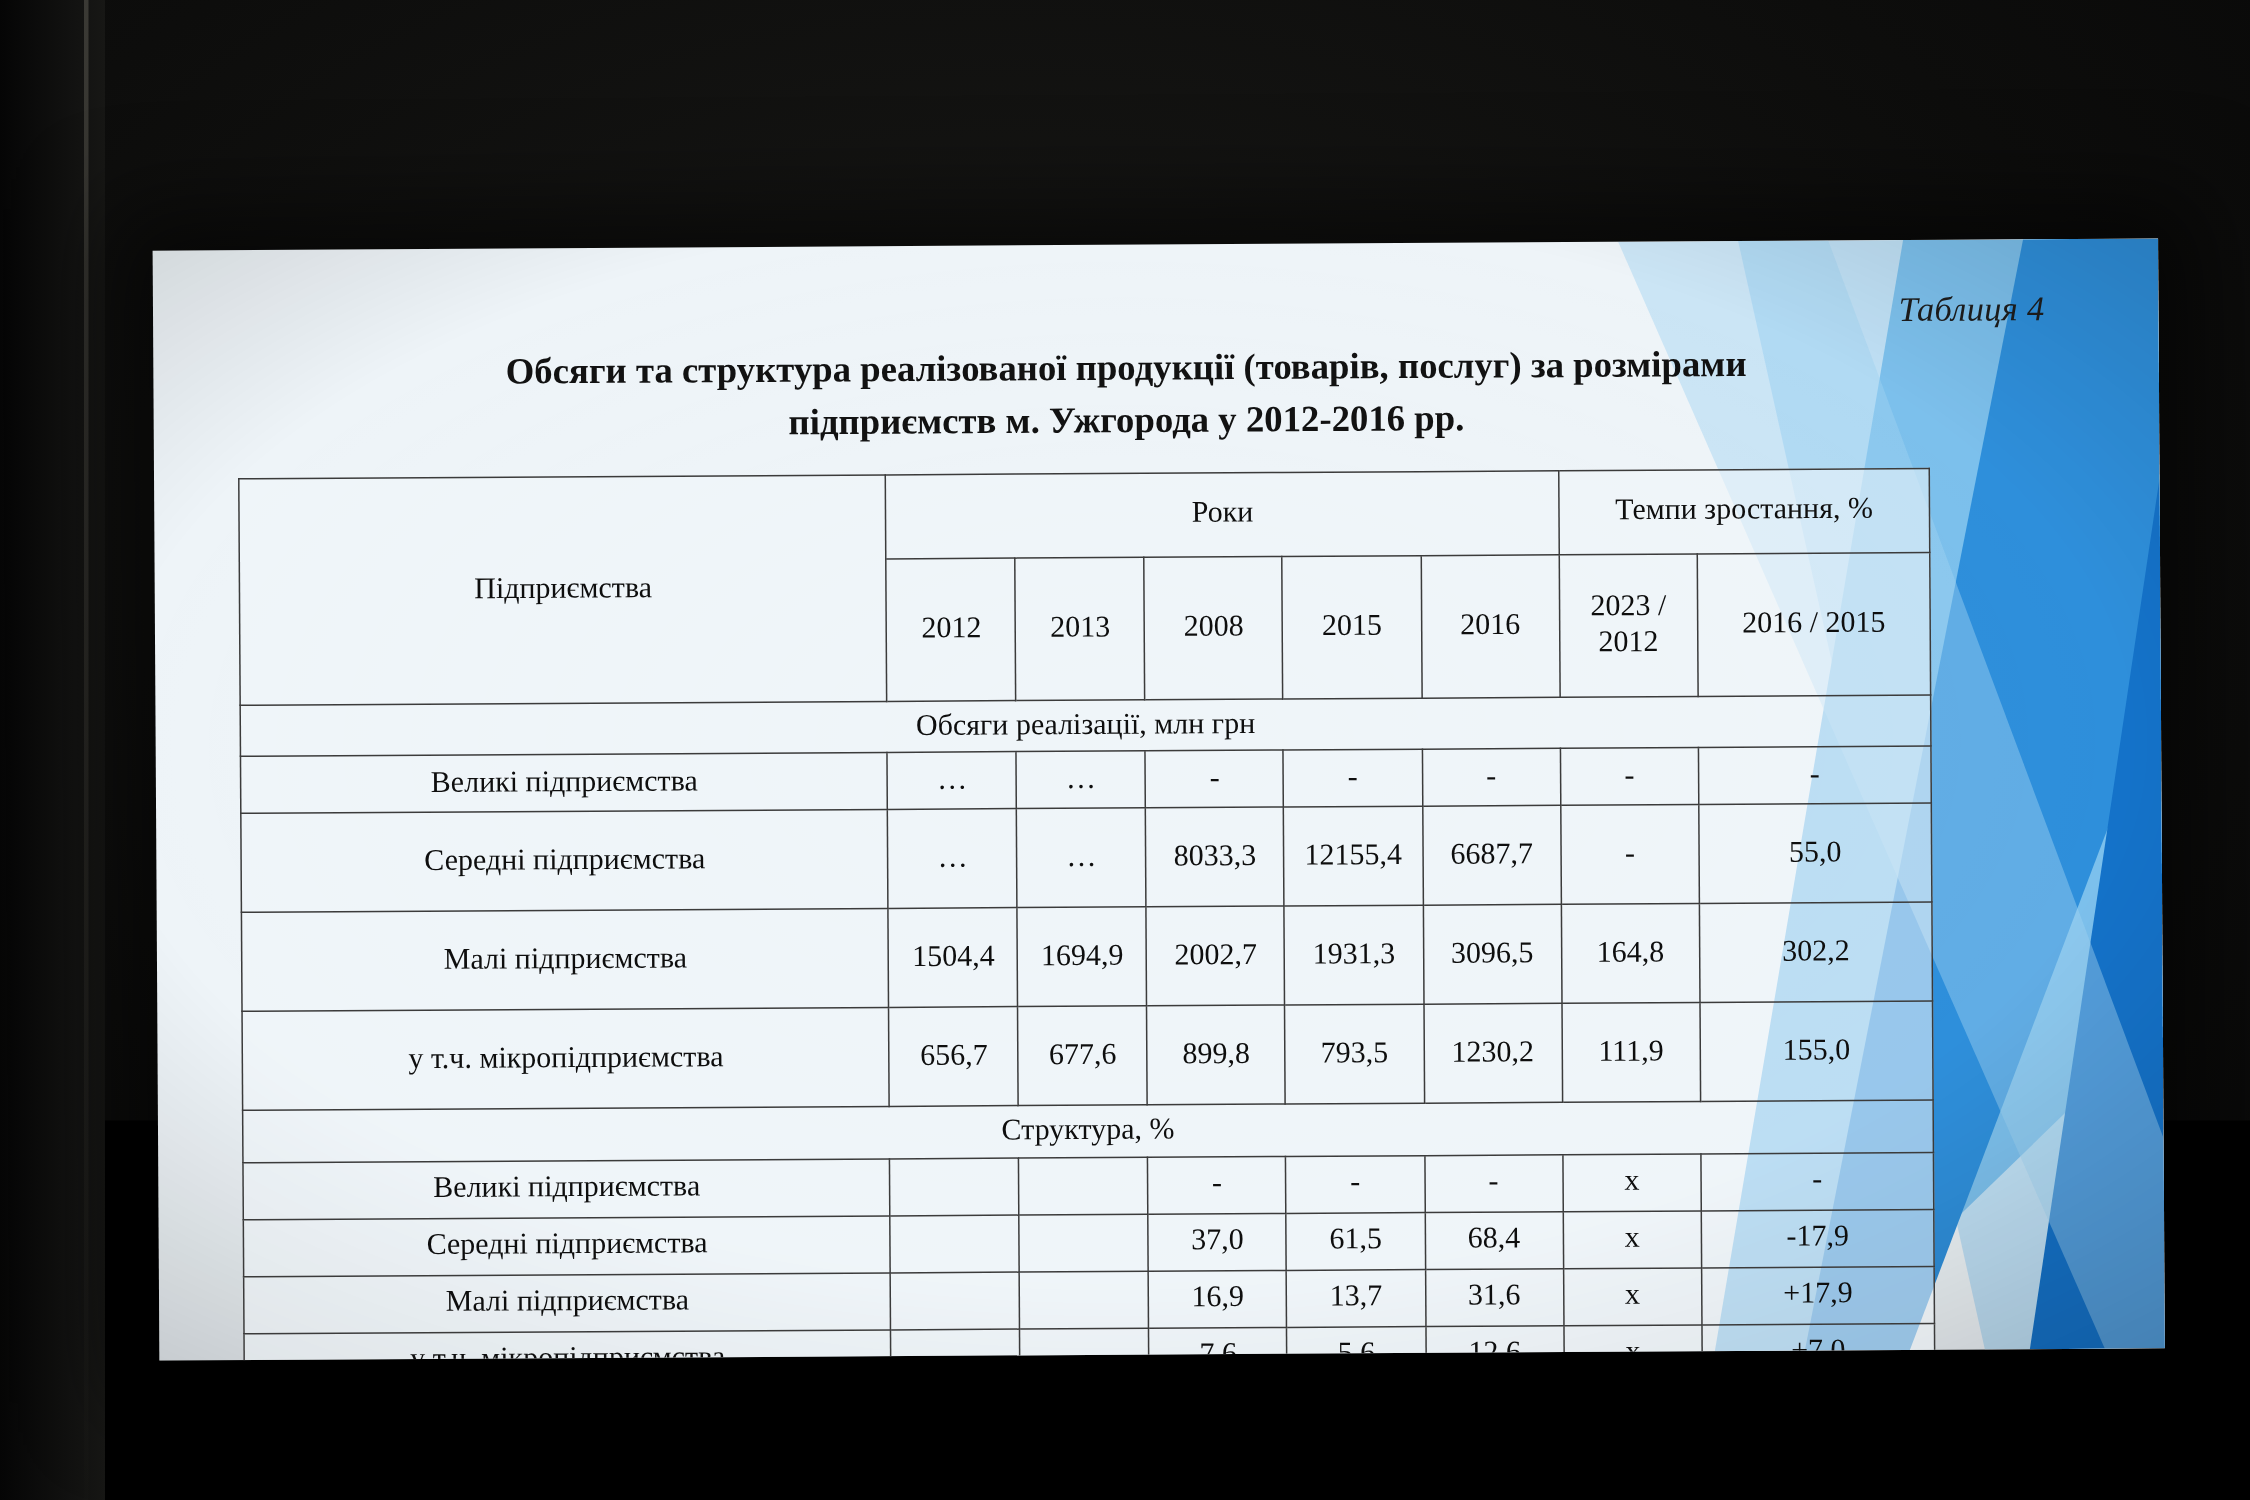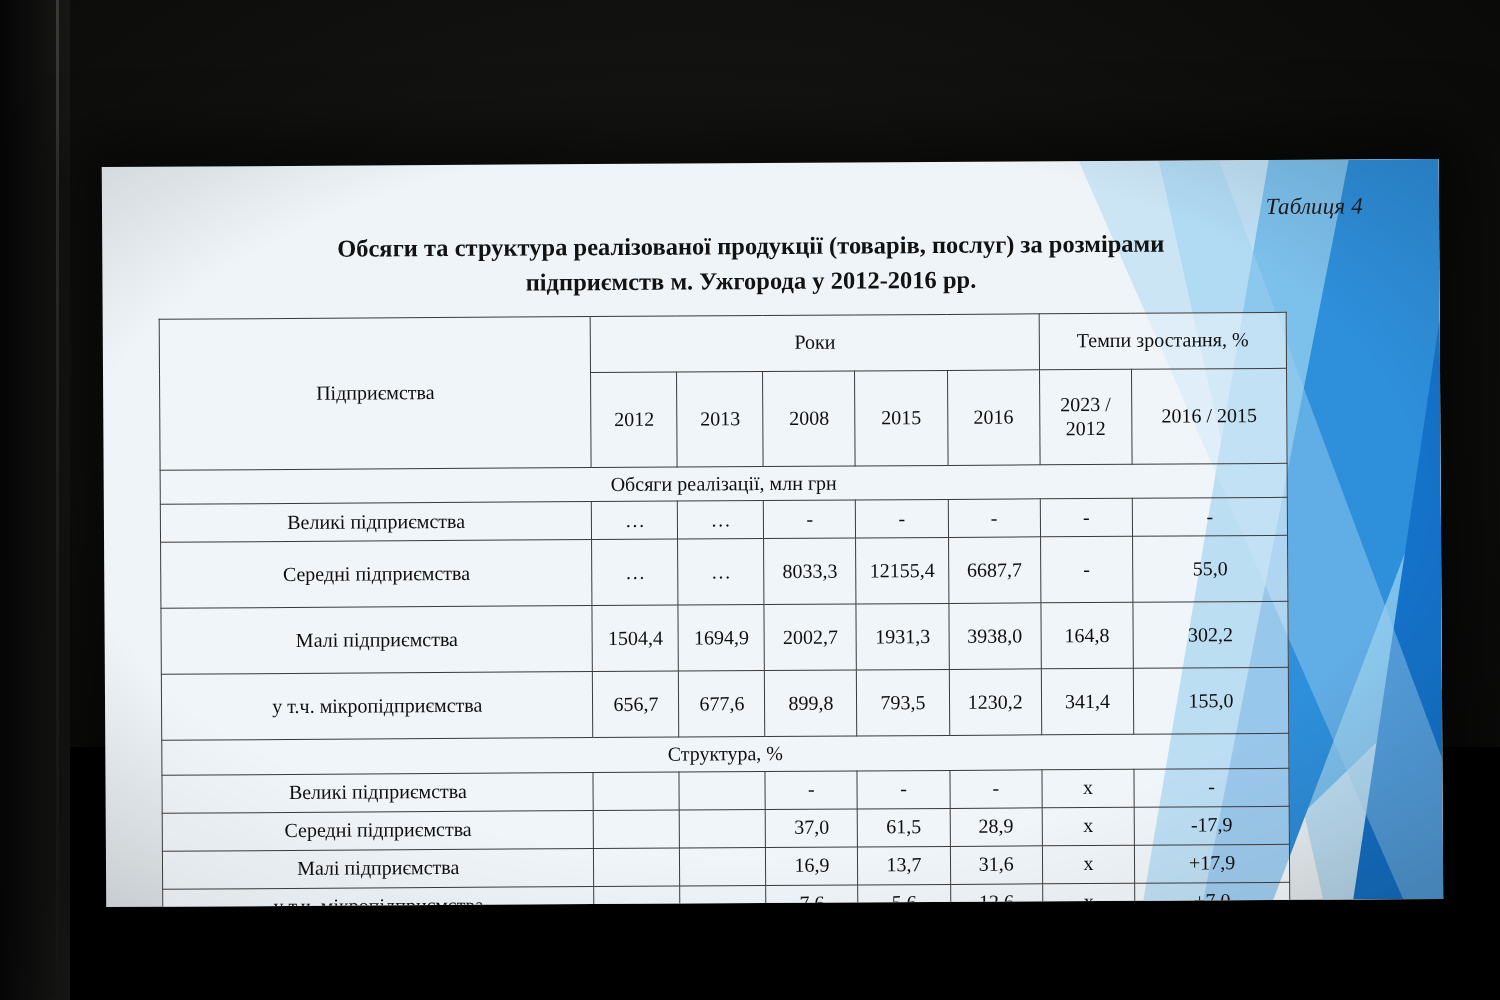--- a/index.html
+++ b/index.html
@@ -211,33 +211,33 @@
             <td>-</td>
             <td>55,0</td>
           </tr>
 
           <tr class="tall">
             <td class="rowlabel">Малі підприємства</td>
             <td>1504,4</td>
             <td>1694,9</td>
             <td>2002,7</td>
             <td>1931,3</td>
-            <td>3938,0</td>
+            <td>3096,5</td>
             <td>164,8</td>
             <td>302,2</td>
           </tr>
 
           <tr class="tall">
             <td class="rowlabel">у т.ч. мікропідприємства</td>
             <td>656,7</td>
             <td>677,6</td>
             <td>899,8</td>
             <td>793,5</td>
             <td>1230,2</td>
-            <td>341,4</td>
+            <td>111,9</td>
             <td>155,0</td>
           </tr>
 
           <tr class="section-row">
             <td colspan="8">Структура, %</td>
           </tr>
 
           <tr class="short">
             <td class="rowlabel">Великі підприємства</td>
             <td></td>
@@ -248,21 +248,21 @@
             <td>х</td>
             <td>-</td>
           </tr>
 
           <tr class="short">
             <td class="rowlabel">Середні підприємства</td>
             <td></td>
             <td></td>
             <td>37,0</td>
             <td>61,5</td>
-            <td>28,9</td>
+            <td>68,4</td>
             <td>х</td>
             <td>-17,9</td>
           </tr>
 
           <tr class="short">
             <td class="rowlabel">Малі підприємства</td>
             <td></td>
             <td></td>
             <td>16,9</td>
             <td>13,7</td>

